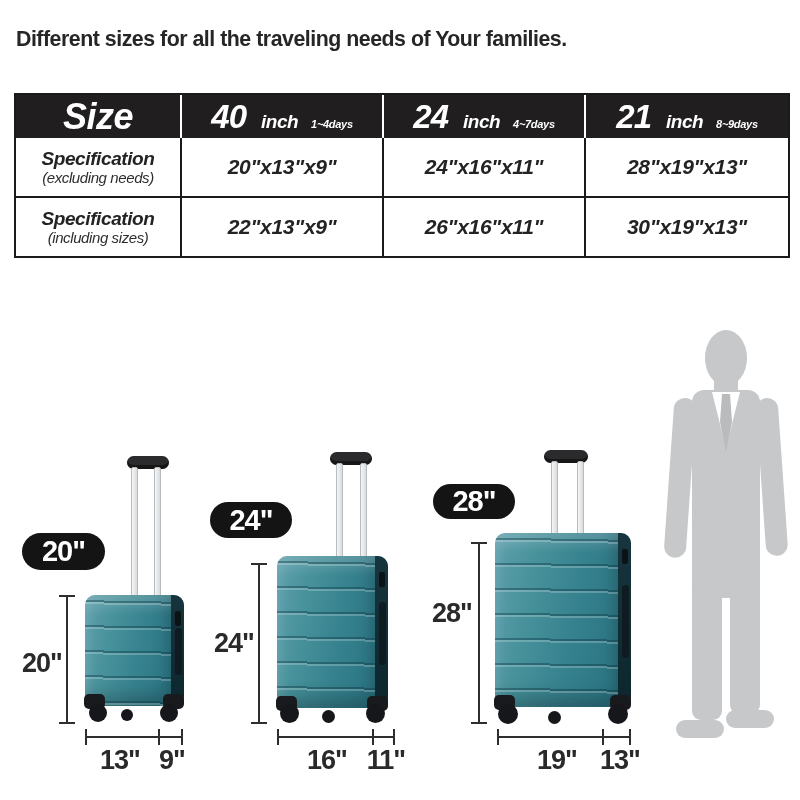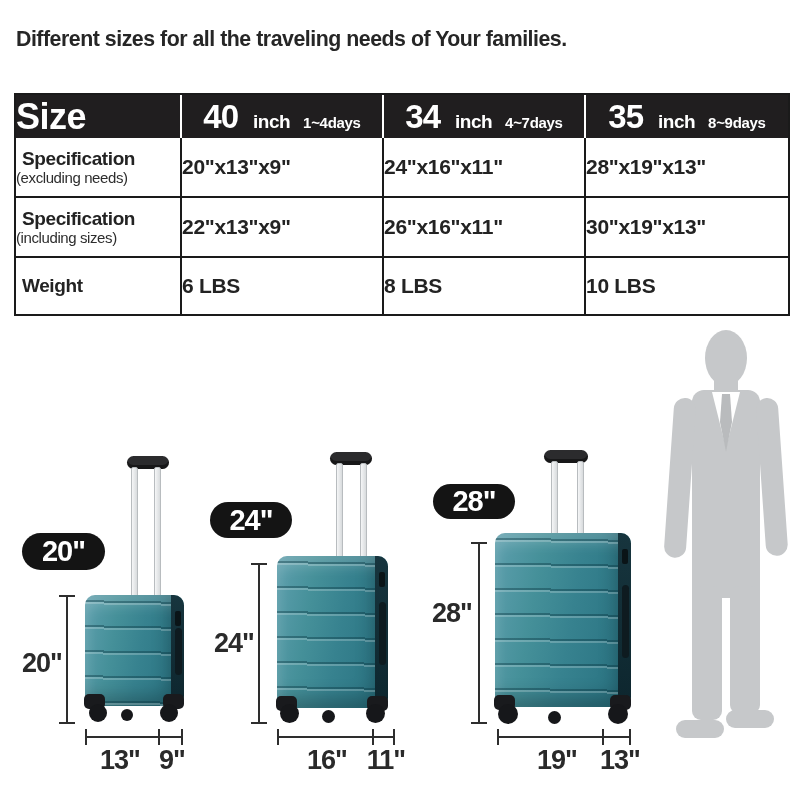--- a/index.html
+++ b/index.html
@@ -7,31 +7,31 @@
          font-family:"Liberation Sans",sans-serif;color:#232323;}
 
   
   .title{position:absolute;left:16px;top:26px;font-size:22px;font-weight:bold;
          letter-spacing:-0.5px;color:#262626;transform:scaleX(.97);transform-origin:left;}
 
   
   table.spec{position:absolute;left:14px;top:93px;width:772px;
              border-collapse:separate;border-spacing:0;border:2px solid #1a1a1a;
              table-layout:fixed;}
-  table.spec td, table.spec th{padding:0;text-align:left;vertical-align:middle;background:transparent;}
+  table.spec td, table.spec th{padding:0;text-align:center;vertical-align:middle;background:transparent;font-style:italic;}
   table.spec th{background:#201e1f;height:43px;border-right:2px solid #ffffff;}
   table.spec th:last-child{border-right:none;}
   table.spec td{border-right:2px solid #1a1a1a;border-bottom:2px solid #1a1a1a;}
   table.spec td:last-child{border-right:none;}
   table.spec tr:last-child td{border-bottom:none;}
   tr.r12 td{height:58px;} tr.r34 td{height:56px;}
   .hcell{display:flex;align-items:baseline;justify-content:center;color:#fff;}
   .h-num{font-size:33px;font-weight:bold;letter-spacing:-1px;}
   .h-unit{font-size:19px;margin-left:15px;letter-spacing:-0.5px;}
-  .h-days{font-size:15px;font-weight:bold;margin-left:13px;letter-spacing:-0.3px;}
+  .h-days{font-size:11px;font-weight:bold;margin-left:13px;letter-spacing:-0.3px;}
   .size-head{font-size:36px;font-weight:bold;color:#fff;letter-spacing:-0.5px;}
   .row-label{font-size:19px;font-weight:bold;line-height:1.1;letter-spacing:-0.4px;padding:0 6px;}
   .row-sub{font-size:15px;line-height:1.05;color:#2d2d2d;letter-spacing:-0.4px;}
   .val{font-size:21px;font-weight:bold;letter-spacing:-0.3px;}
 
   
   .case{position:absolute;inset:0;pointer-events:none;}
   .shell{position:absolute;border-radius:10px;
          background:linear-gradient(100deg,#5d9fad 0%,#459099 30%,#37828f 55%,#27707f 100%);
          box-shadow:inset 0 10px 14px rgba(255,255,255,.20),inset -14px -10px 18px rgba(0,0,0,.25);
@@ -100,28 +100,28 @@
       <th><span class="size-head">Size</span></th>
       <th>
             <span class="hcell">
         <span class="h-num">40</span>
         <span class="h-unit">inch</span>
         <span class="h-days">1~4days</span>
             </span>
           </th>
       <th>
             <span class="hcell">
-        <span class="h-num">34</span>
+        <span class="h-num">24</span>
         <span class="h-unit">inch</span>
         <span class="h-days">4~7days</span>
             </span>
           </th>
       <th>
             <span class="hcell">
-        <span class="h-num">35</span>
+        <span class="h-num">21</span>
         <span class="h-unit">inch</span>
         <span class="h-days">8~9days</span>
             </span>
           </th>
     </tr>
     <tr class="r12">
       <td>
         <div class="row-label">Specification</div>
         <div class="row-sub">(excluding needs)</div>
           </td>
@@ -131,28 +131,20 @@
     </tr>
     <tr class="r12">
       <td>
         <div class="row-label">Specification</div>
         <div class="row-sub">(including sizes)</div>
           </td>
       <td><span class="val">22"x13"x9"</span></td>
       <td><span class="val">26"x16"x11"</span></td>
       <td><span class="val">30"x19"x13"</span></td>
     </tr>
-    <tr class="r34">
-      <td>
-        <div class="row-label">Weight</div>
-          </td>
-      <td><span class="val">6 LBS</span></td>
-      <td><span class="val">8 LBS</span></td>
-      <td><span class="val">10 LBS</span></td>
-    </tr>
   </tbody>
     </table>
 
   <div class="case">
     <div class="thandle" style="left:127px;top:456px;width:42px;"></div>
     <div class="rod" style="left:131px;top:467px;height:129px;"></div>
     <div class="rod" style="left:154px;top:467px;height:129px;"></div>
     <div class="shell" style="left:85px;top:595px;width:99px;height:111px;">
       <div class="grooves"></div>
       <div class="side-trim">

